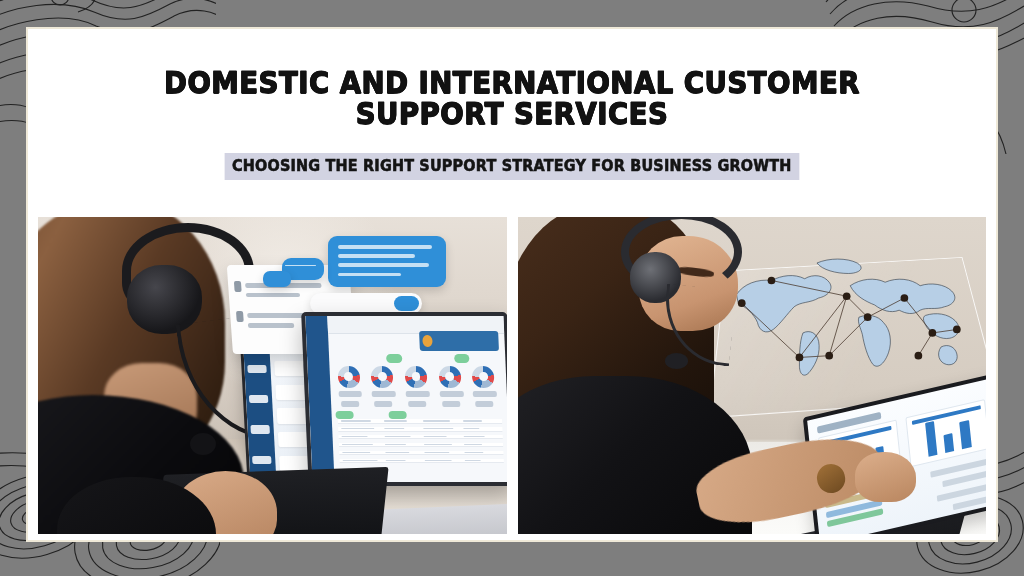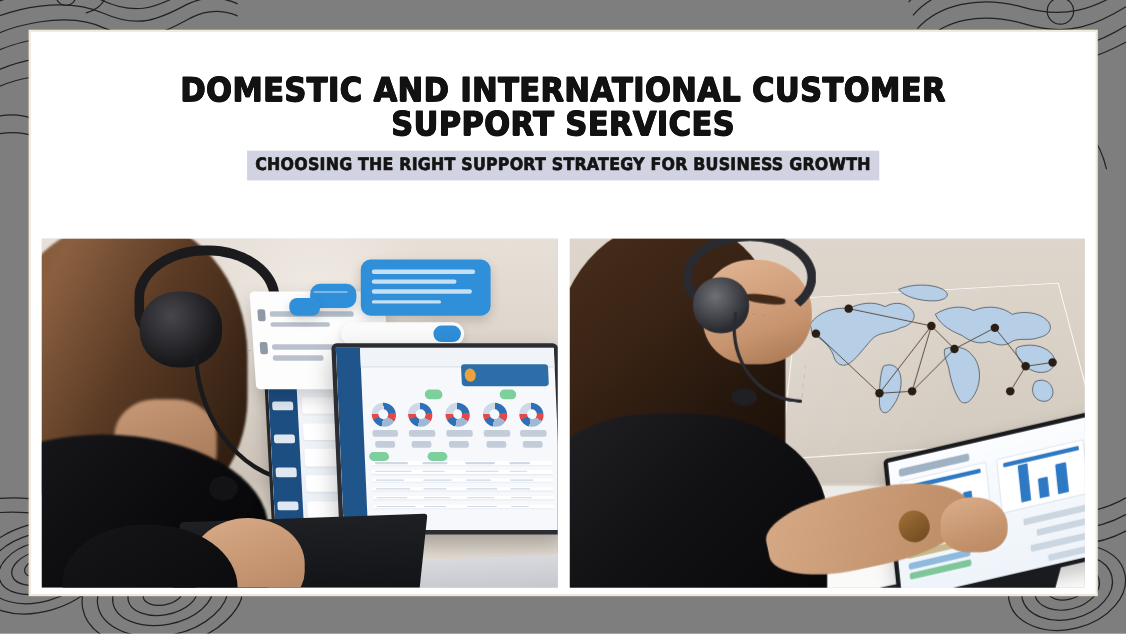--- a/index.html
+++ b/index.html
@@ -48,21 +48,21 @@
     font-weight:bold;
     font-size:30px;
     line-height:31px;
     letter-spacing:0.5px;
     color:#121212;
     text-transform:uppercase;
     transform:scaleX(0.92);
     -webkit-text-stroke:0.9px #121212;
     text-shadow:0.6px 0 0 #121212, -0.6px 0 0 #121212, 0 0.5px 0 #1a1a1a;
   }
-  #subtitle-wrap { margin-top:8px; }
+  #subtitle-wrap { margin-top:24px; }
   #subtitle {
     display:inline-block;
     background:#d2d3e2;
     color:#141414;
     font-family:"DejaVu Sans", sans-serif;
     font-weight:bold;
     font-size:15.5px;
     line-height:22px;
     letter-spacing:0.2px;
     text-transform:uppercase;

